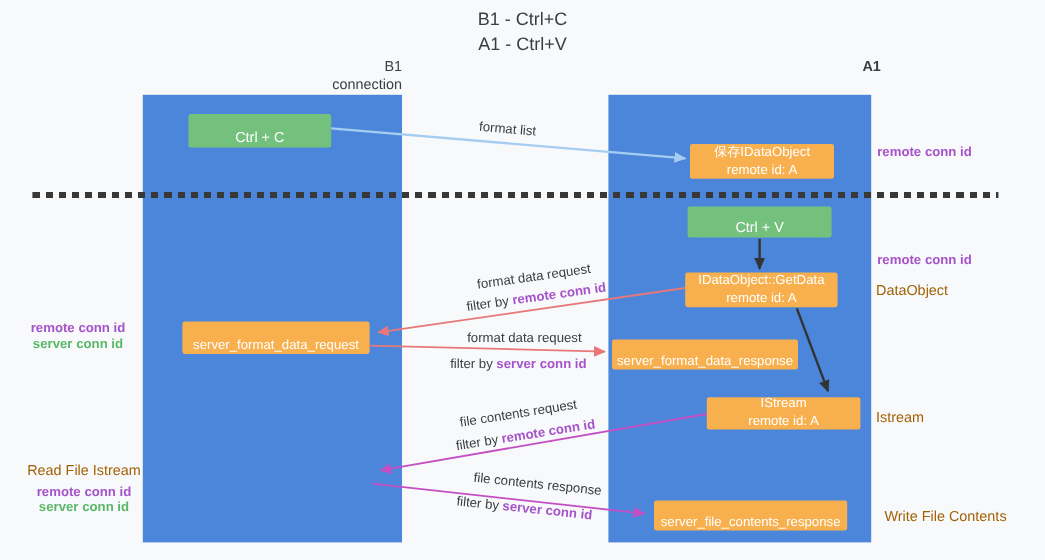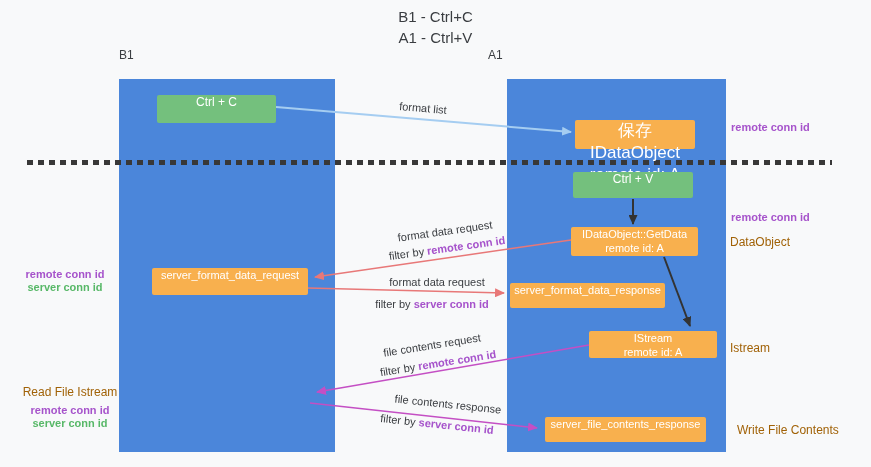--- a/index.html
+++ b/index.html
@@ -5,31 +5,31 @@
   html,body{margin:0;padding:0;}
   .stage{
     position:relative;width:871px;height:467px;background:#f8f9fa;
     font-family:"Liberation Sans",sans-serif;overflow:hidden;color:#3c4043;
   }
   .abs{position:absolute;}
   .title{left:0;right:0;top:6px;text-align:center;font-size:15px;line-height:1.4;color:#3a3d41;}
   .lane{top:79px;height:373px;background:#4b86da;}
   [data-name="lane-b1"]{left:119px;width:216px;}
   [data-name="lane-a1"]{left:507px;width:219px;}
-  .lane-header{top:48px;text-align:left;font-size:12px;line-height:1.25;color:#3a3d41;}
+  .lane-header{top:48px;text-align:right;font-size:12px;line-height:1.25;color:#3a3d41;}
   [data-name="lane-b1-header"]{left:119px;width:216px;}
-  [data-name="lane-a1-header"]{left:488px;width:219px;}
+  [data-name="lane-a1-header"]{left:515px;width:219px;font-weight:bold;}
   .divider{left:27px;top:160px;width:805px;height:5px;
     background:repeating-linear-gradient(90deg,#383838 0 6px,transparent 6px 11px);}
-  .box{color:#fff;display:flex;flex-direction:column;align-items:center;justify-content:flex-start;
+  .box{color:#fff;display:flex;flex-direction:column;align-items:center;justify-content:flex-end;
     text-align:center;border-radius:2px;line-height:1.3;}
   .green{background:#74c07d;}
   .orange{background:#f8b04e;}
   [data-name="ctrl-c-box"]{left:157px;top:95px;width:119px;height:28px;font-size:12px;}
-  [data-name="save-dataobject-box"]{left:575px;top:120px;width:120px;height:29px;font-size:17px;}
+  [data-name="save-dataobject-box"]{left:575px;top:120px;width:120px;height:29px;font-size:11px;}
   [data-name="ctrl-v-box"]{left:573px;top:172px;width:120px;height:26px;font-size:12px;}
   [data-name="getdata-box"]{left:571px;top:227px;width:127px;height:29px;font-size:11px;}
   [data-name="server-format-data-request-box"]{left:152px;top:268px;width:156px;height:27px;font-size:11px;}
   [data-name="server-format-data-response-box"]{left:510px;top:283px;width:155px;height:25px;font-size:11px;}
   [data-name="istream-box"]{left:589px;top:331px;width:128px;height:27px;font-size:11px;}
   [data-name="server-file-contents-request-box"]{left:150px;top:383px;width:160px;height:27px;font-size:11px;}
   [data-name="server-file-contents-response-box"]{left:545px;top:417px;width:161px;height:25px;font-size:11px;}
   .side{font-size:11px;line-height:1.2;white-space:nowrap;}
   .purple{color:#a653cb;font-weight:bold;}
   .greentx{color:#58b868;font-weight:bold;}
@@ -60,20 +60,21 @@
 
 <div class="stage" data-name="diagram-canvas">
 
   <div class="abs title" data-name="diagram-title">
     <div data-name="title-line-1">B1 - Ctrl+C</div>
     <div data-name="title-line-2">A1 - Ctrl+V</div>
   </div>
 
   <div class="abs lane-header" data-name="lane-b1-header">
     <div data-name="lane-b1-name">B1</div>
+    <div data-name="lane-b1-subtitle">connection</div>
   </div>
   <div class="abs lane-header" data-name="lane-a1-header">
     <div data-name="lane-a1-name">A1</div>
   </div>
 
   <div class="abs lane" data-name="lane-b1"></div>
   <div class="abs lane" data-name="lane-a1"></div>
 
   <div class="abs divider" data-name="dashed-divider"></div>
 

